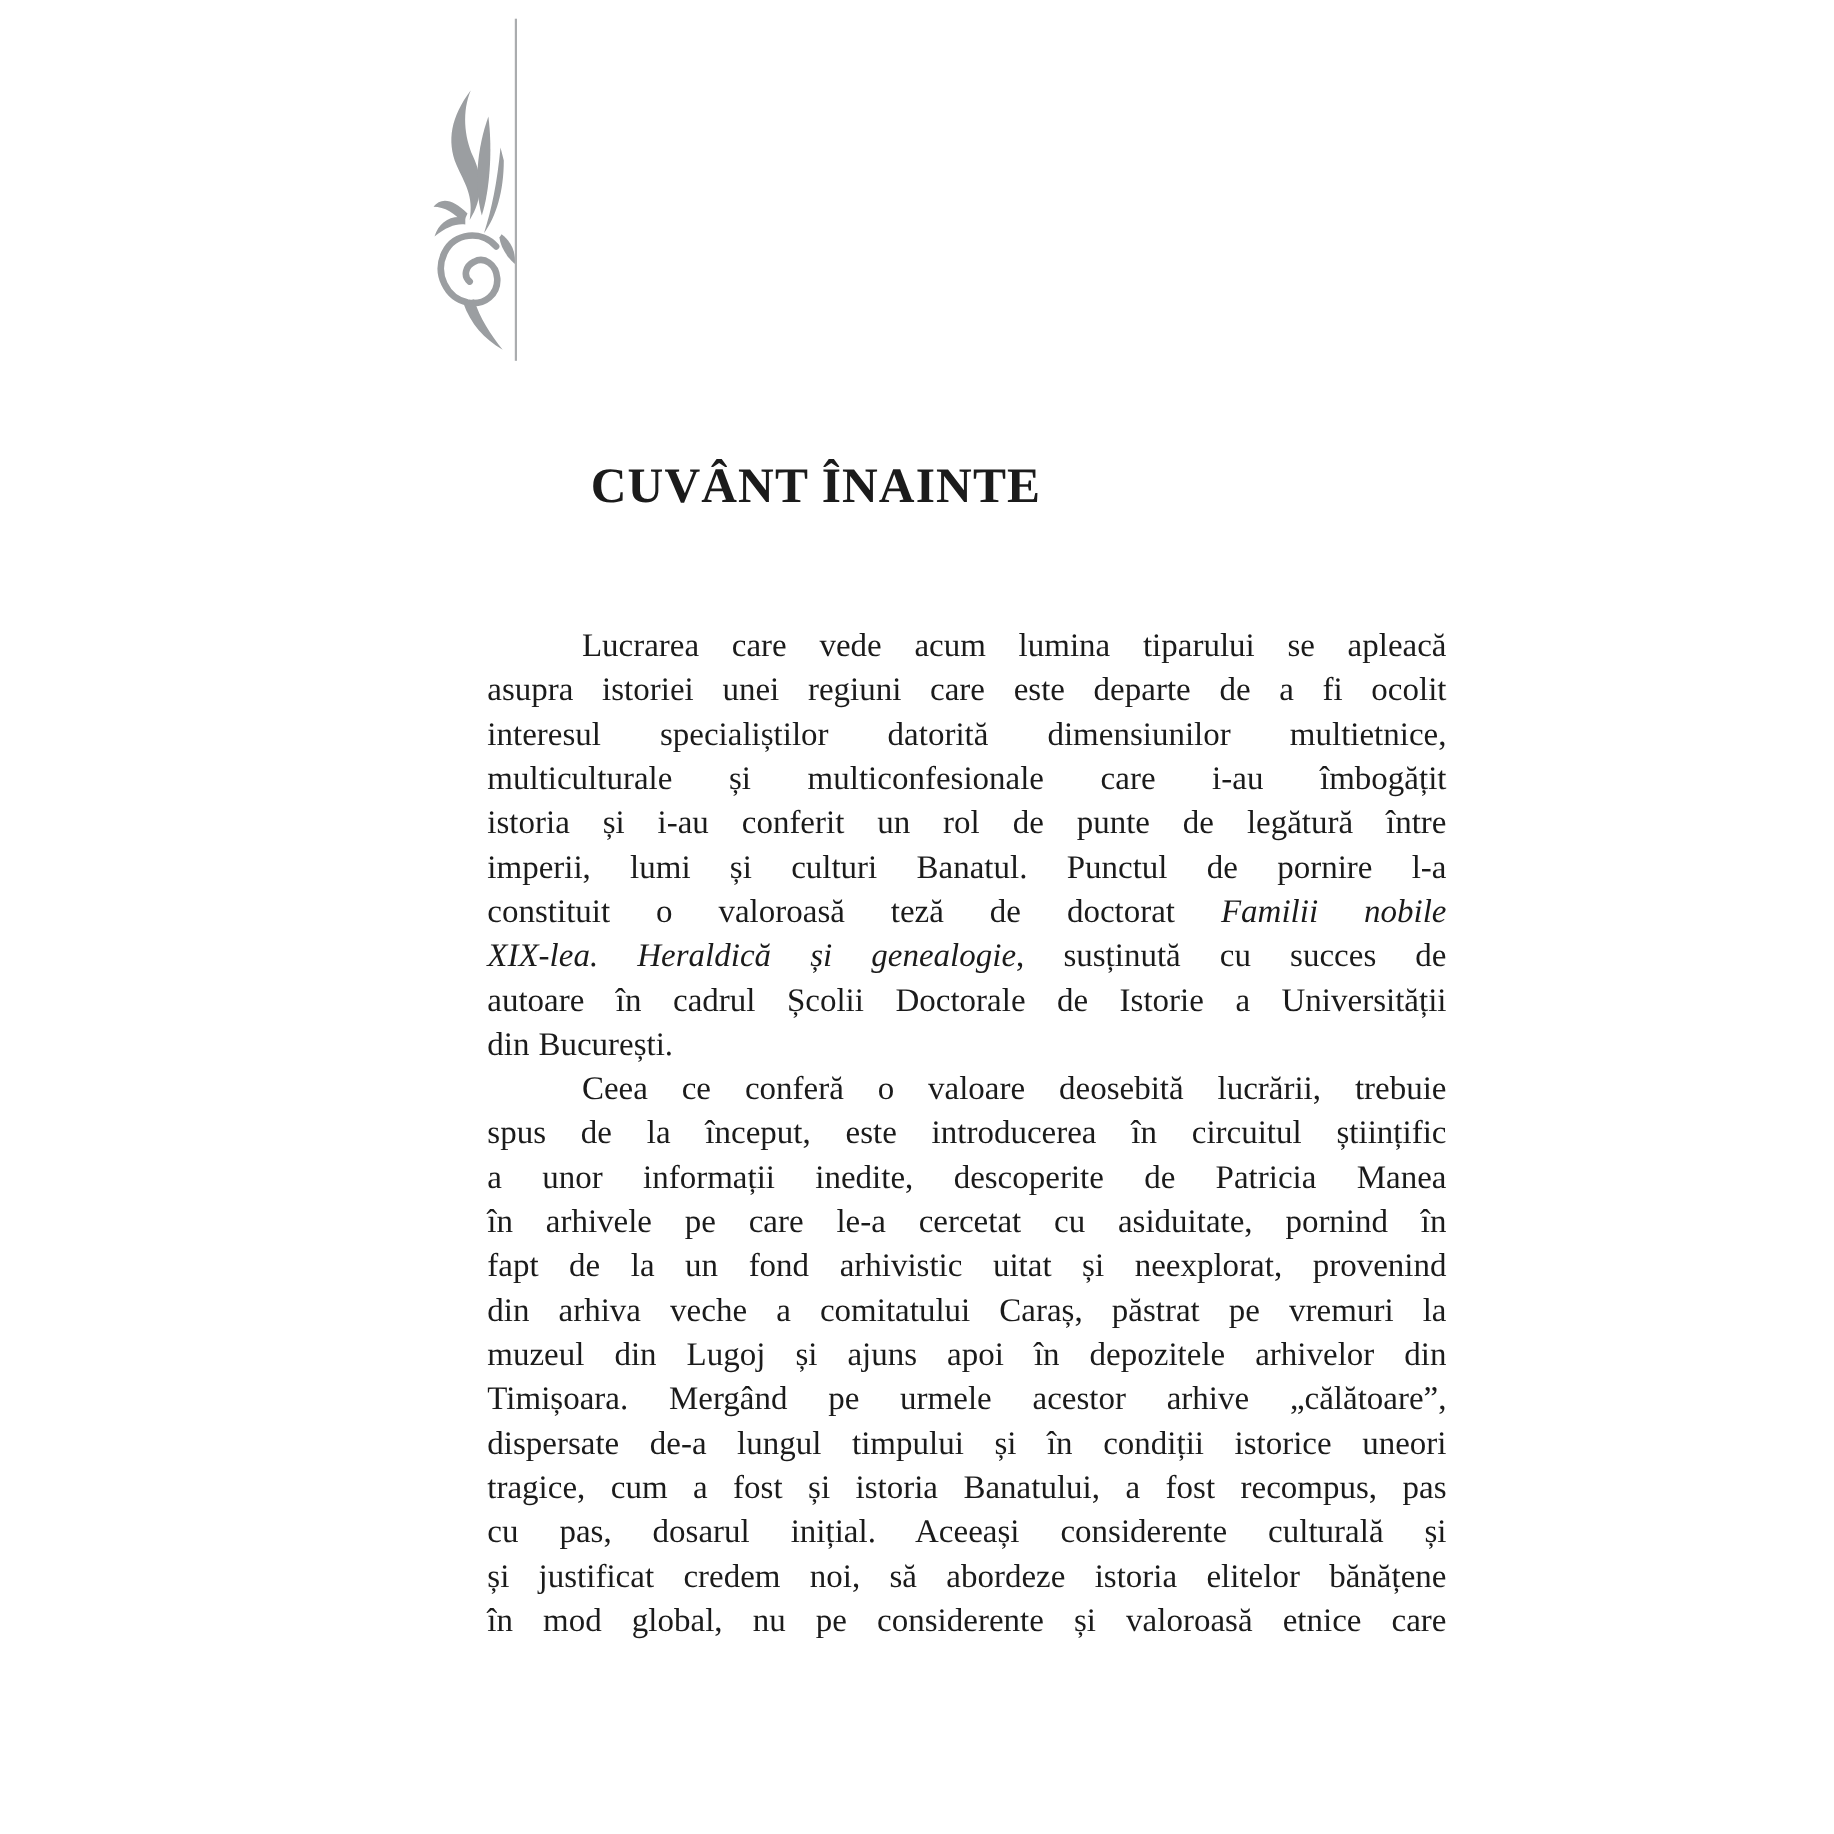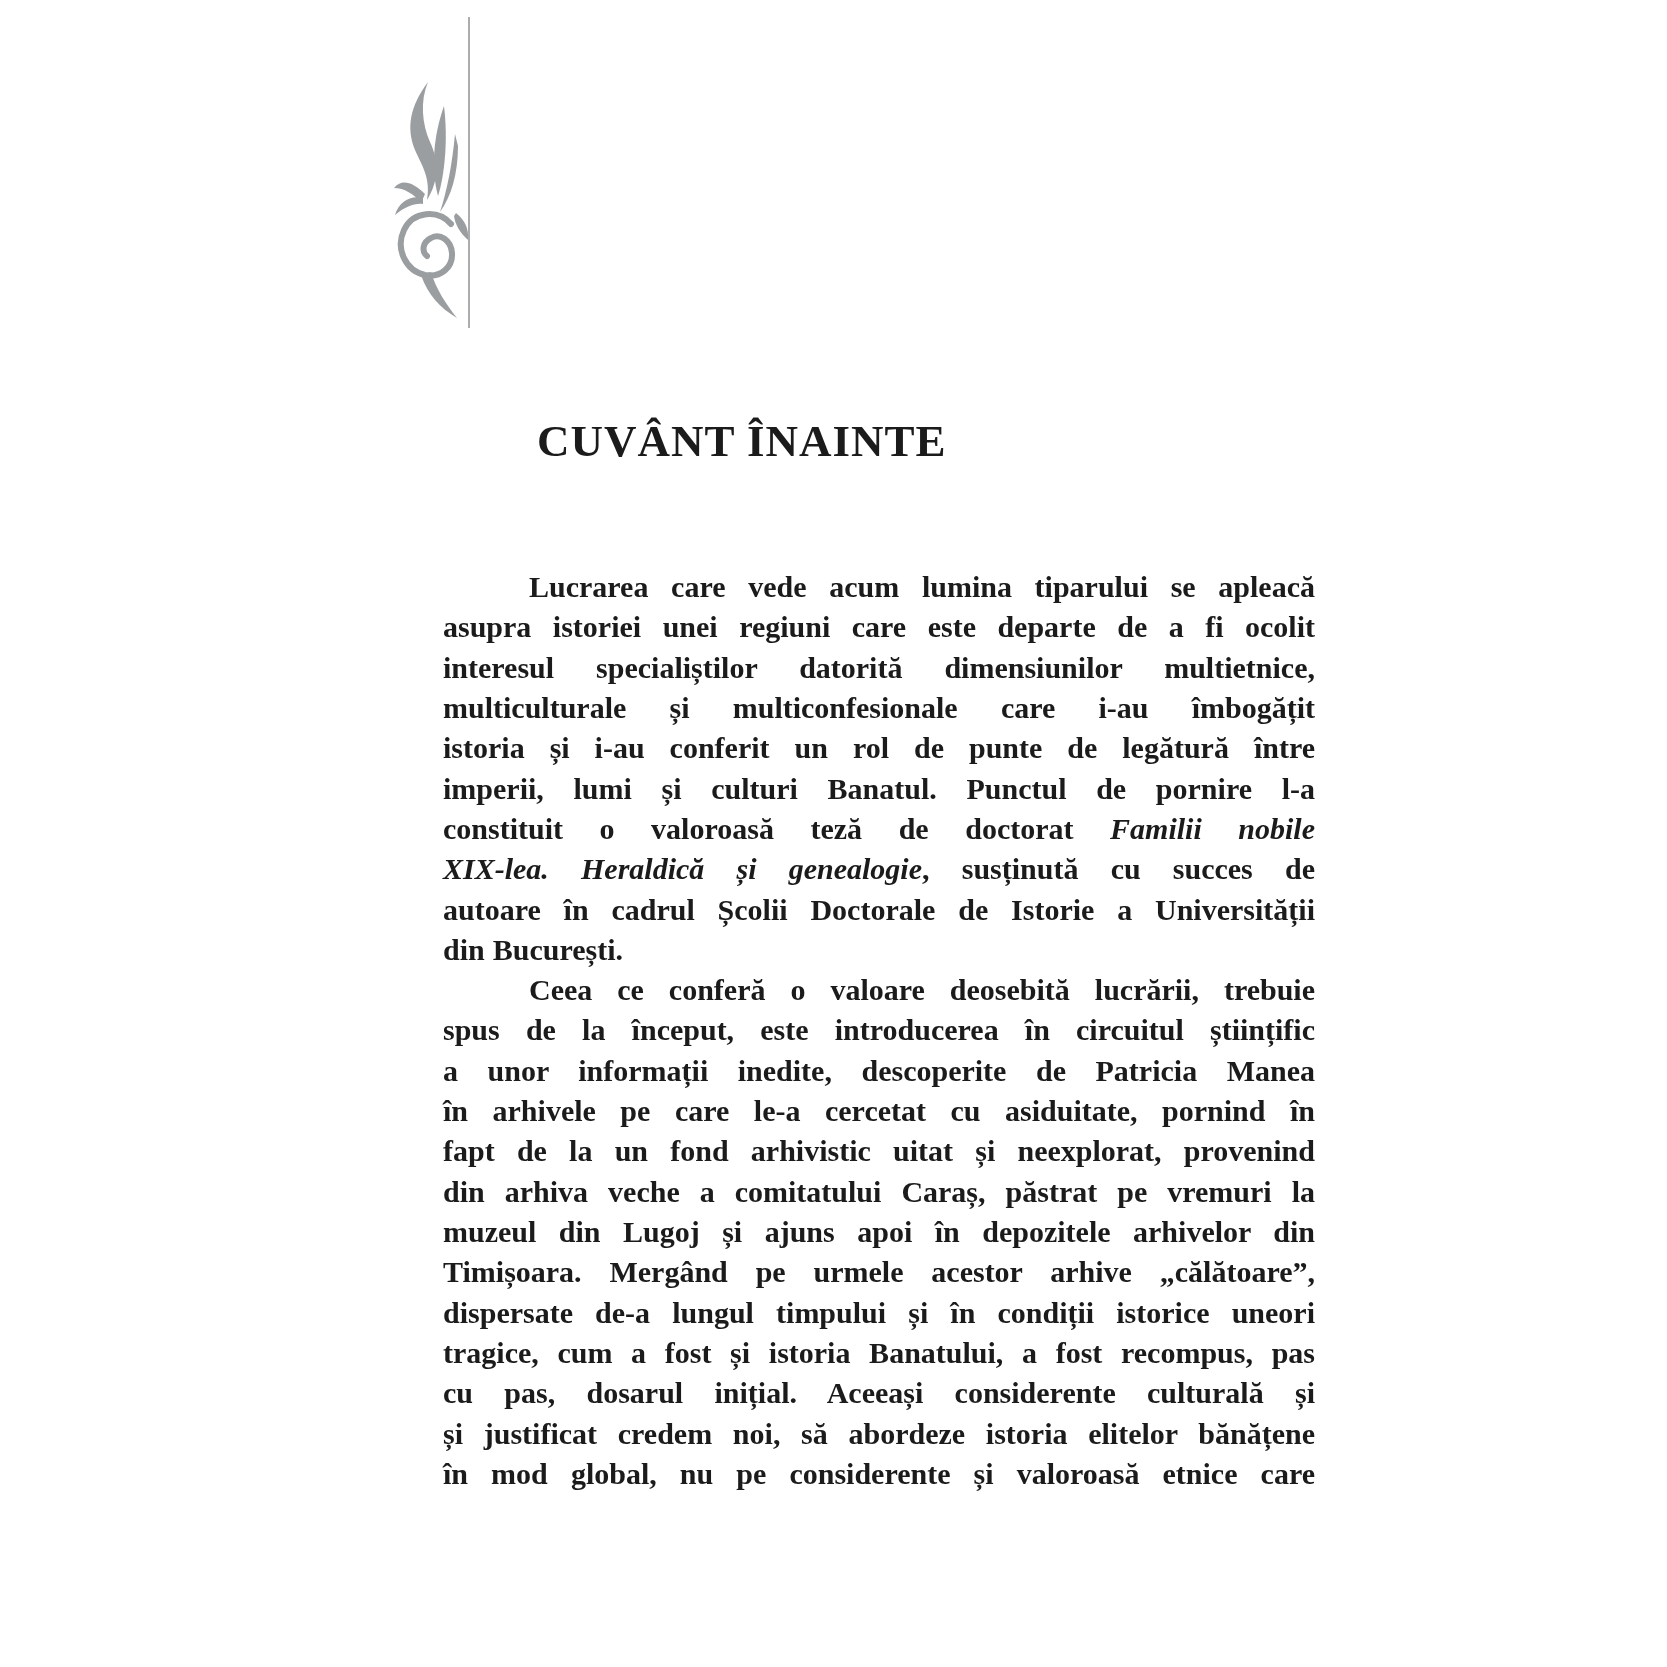--- a/index.html
+++ b/index.html
@@ -43,21 +43,20 @@
     width: 872px;
   }
   #text-column .line {
     height: 40.32px;
     line-height: 40.32px;
     font-size: 30px;
     text-align: justify;
     text-align-last: justify;
     white-space: nowrap;
     word-spacing: 0.02em;
-    font-weight: bold;
   }
   #text-column .line.indent { padding-left: 86px; }
   #text-column .line.short { text-align-last: left; }
   #text-column .line i { font-style: italic; margin-top: 48px; }
 </style>
 </head>
 <body>
 
 <div id="page" style="color: rgb(27, 27, 27); background: rgb(255, 255, 255);">
 

